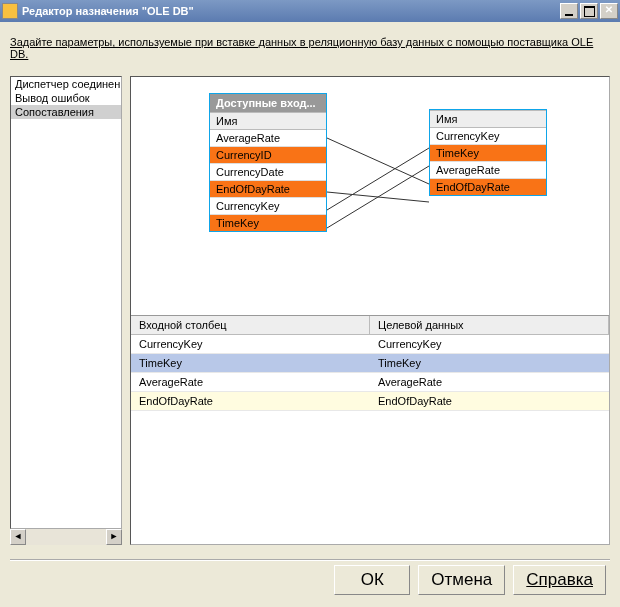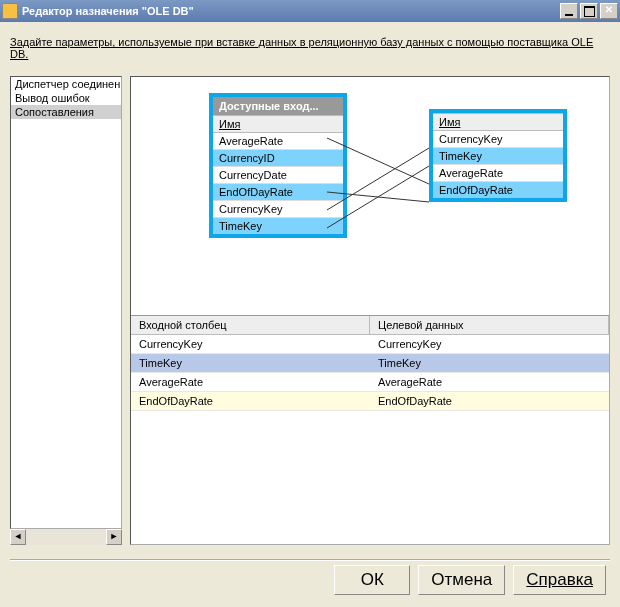--- a/index.html
+++ b/index.html
@@ -22,25 +22,25 @@
 .sidebar { border: 1px inset #aaa; background: white; flex: 1; font-size: 11px; }
 .side-item { padding: 1px 4px; cursor: pointer; white-space: nowrap; overflow: hidden; }
 .side-item.sel { background: #d0d0d0; }
 .hscroll { height: 16px; background: #ece9d8; display: flex; }
 .hscroll-btn { width: 16px; background: #d4d0c8; border: 1px solid #888; border-top-color: #fff; border-left-color: #fff; font-size: 9px; text-align: center; line-height: 12px; }
 .hscroll-track { flex: 1; background: #e8e4d8; }
 
 .content { flex: 1; border: 1px inset #aaa; background: #fff; position: relative; display: flex; flex-direction: column; }
 .diagram { position: relative; height: 238px; }
 
-.box { position: absolute; border: 4px solid #0ea5e9; background: white; width: 138px; }
+.box { position: absolute; border: 1px solid #0ea5e9; background: white; width: 118px; }
 .box-head { background: #999; color: white; font-weight: bold; padding: 3px 6px; font-size: 11px; white-space: nowrap; overflow: hidden; }
-.box-sub { background: #eee; padding: 2px 6px; border-bottom: 1px solid #bbb; border-top: 1px solid #bbb; text-decoration: underline; }
+.box-sub { background: #eee; padding: 2px 6px; border-bottom: 1px solid #bbb; border-top: 1px solid #bbb; }
 .box-row { padding: 2px 6px; border-bottom: 1px solid #ddd; background: #fff; white-space: nowrap; overflow: hidden; }
-.box-row.hl { background: #7dd3fc; }
+.box-row.hl { background: #f97316; }
 .box-row:last-child { border-bottom: none; }
 
 svg.lines { position: absolute; top: 0; left: 0; width: 100%; height: 100%; pointer-events: none; }
 svg.lines line { stroke: #333; stroke-width: 1; }
 
 .grid { border-top: 1px solid #999; }
 .grid-head { display: flex; }
 .grid-head .gh { flex: 1; background: #eee; padding: 3px 8px; border-right: 1px solid #bbb; border-bottom: 1px solid #bbb; font-size: 11px; }
 .grid-row { display: flex; }
 .grid-row .gc { flex: 1; padding: 3px 8px; border-bottom: 1px solid #e8e8e8; }

